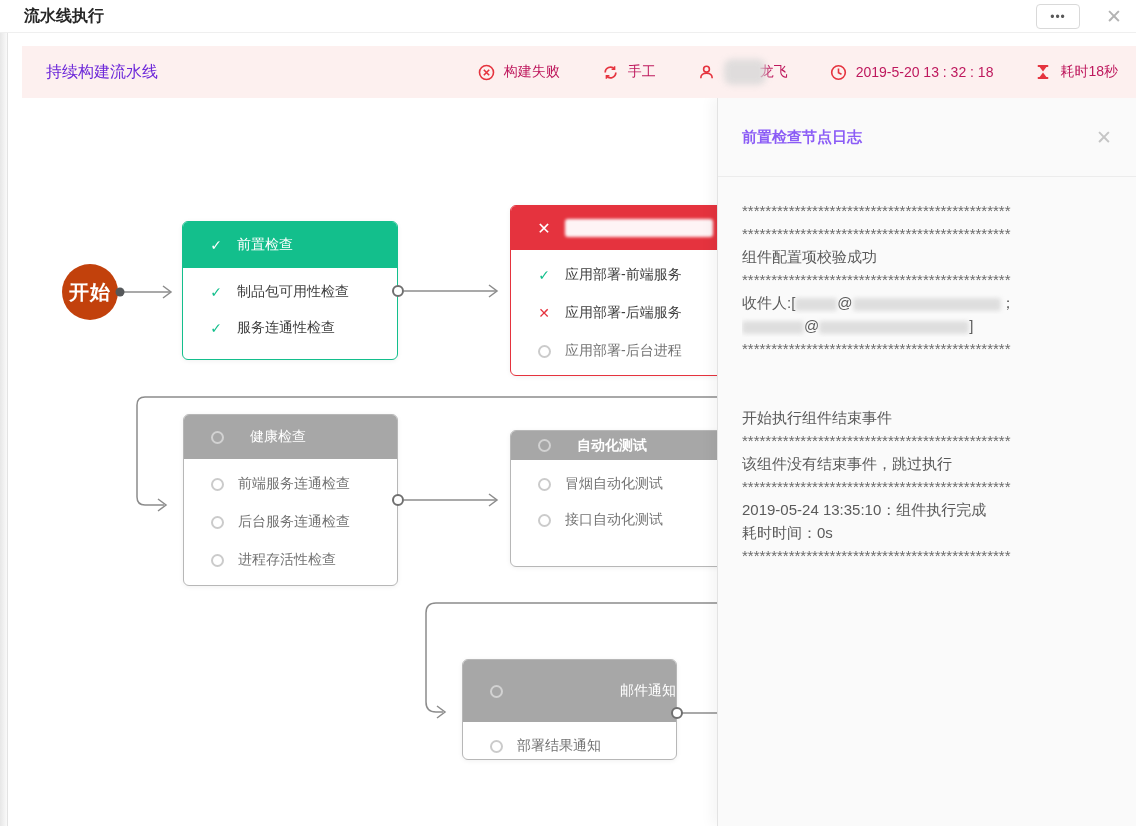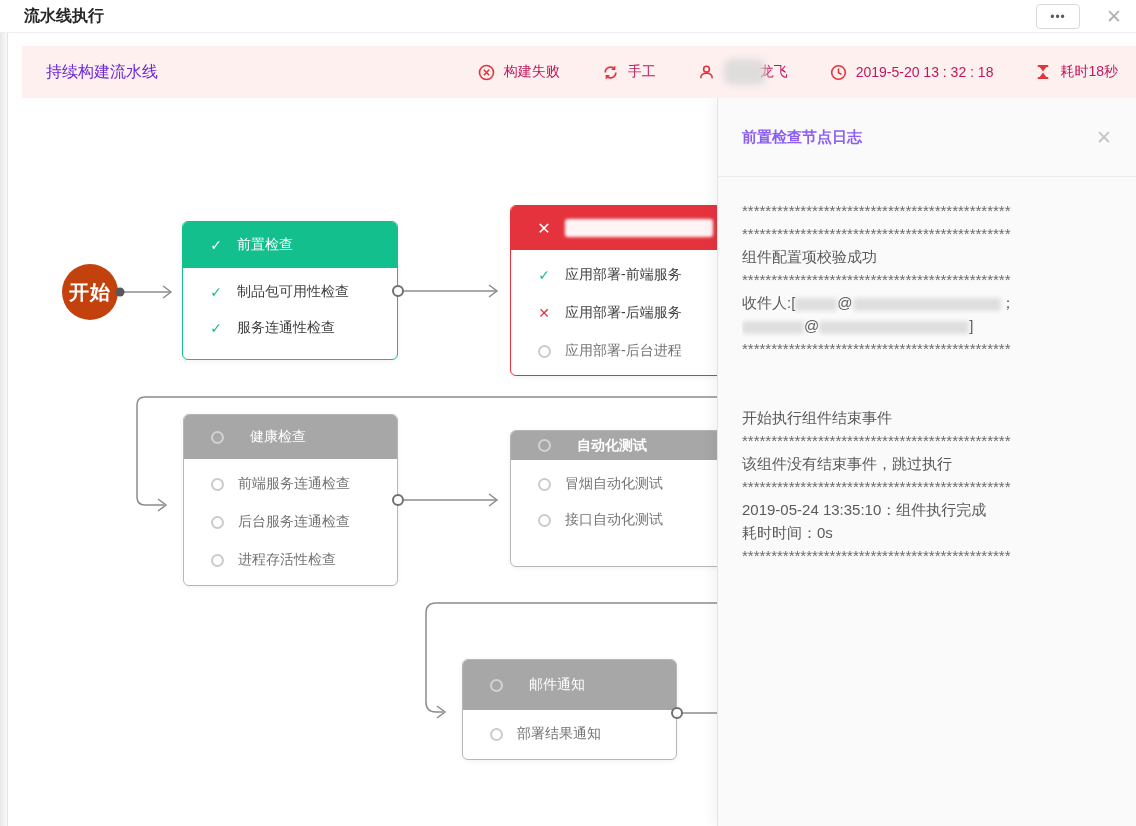--- a/index.html
+++ b/index.html
@@ -57,21 +57,21 @@
 
   .n-gray { border:1px solid #b7b7b7; }
   .n-gray .hd { background:#a7a7a7;gap:12px; }
   .n-health { left:183px; top:316px; width:215px; height:172px; }
   .n-health .hd { height:44px; }
   .n-health .row { height:38px; }
   .n-auto { left:510px; top:332px; width:215px; height:137px; }
   .n-auto .hd { height:29px;font-weight:bold; }
   .n-auto .row { height:36px; }
   .n-mail { left:462px; top:561px; width:215px; height:101px; }
-  .n-mail .hd { height:50px; }
+  .n-mail .hd { height:62px;justify-content:space-between; }
   .n-mail .row { height:36px; }
 
   .start-node { position:absolute; left:62px; top:166px; width:56px; height:56px; border-radius:50%;
     background:#c2410c; color:#fff; font-size:20px; font-weight:bold; display:flex; align-items:center;
     justify-content:center; z-index:6; cursor:pointer; letter-spacing:1px; }
 
   .edges { position:absolute; left:0; top:0; width:1136px; height:728px; z-index:8; pointer-events:none; }
 
   
   .panel { position:absolute; left:717px; top:98px; width:419px; height:728px; background:#fafafa;

